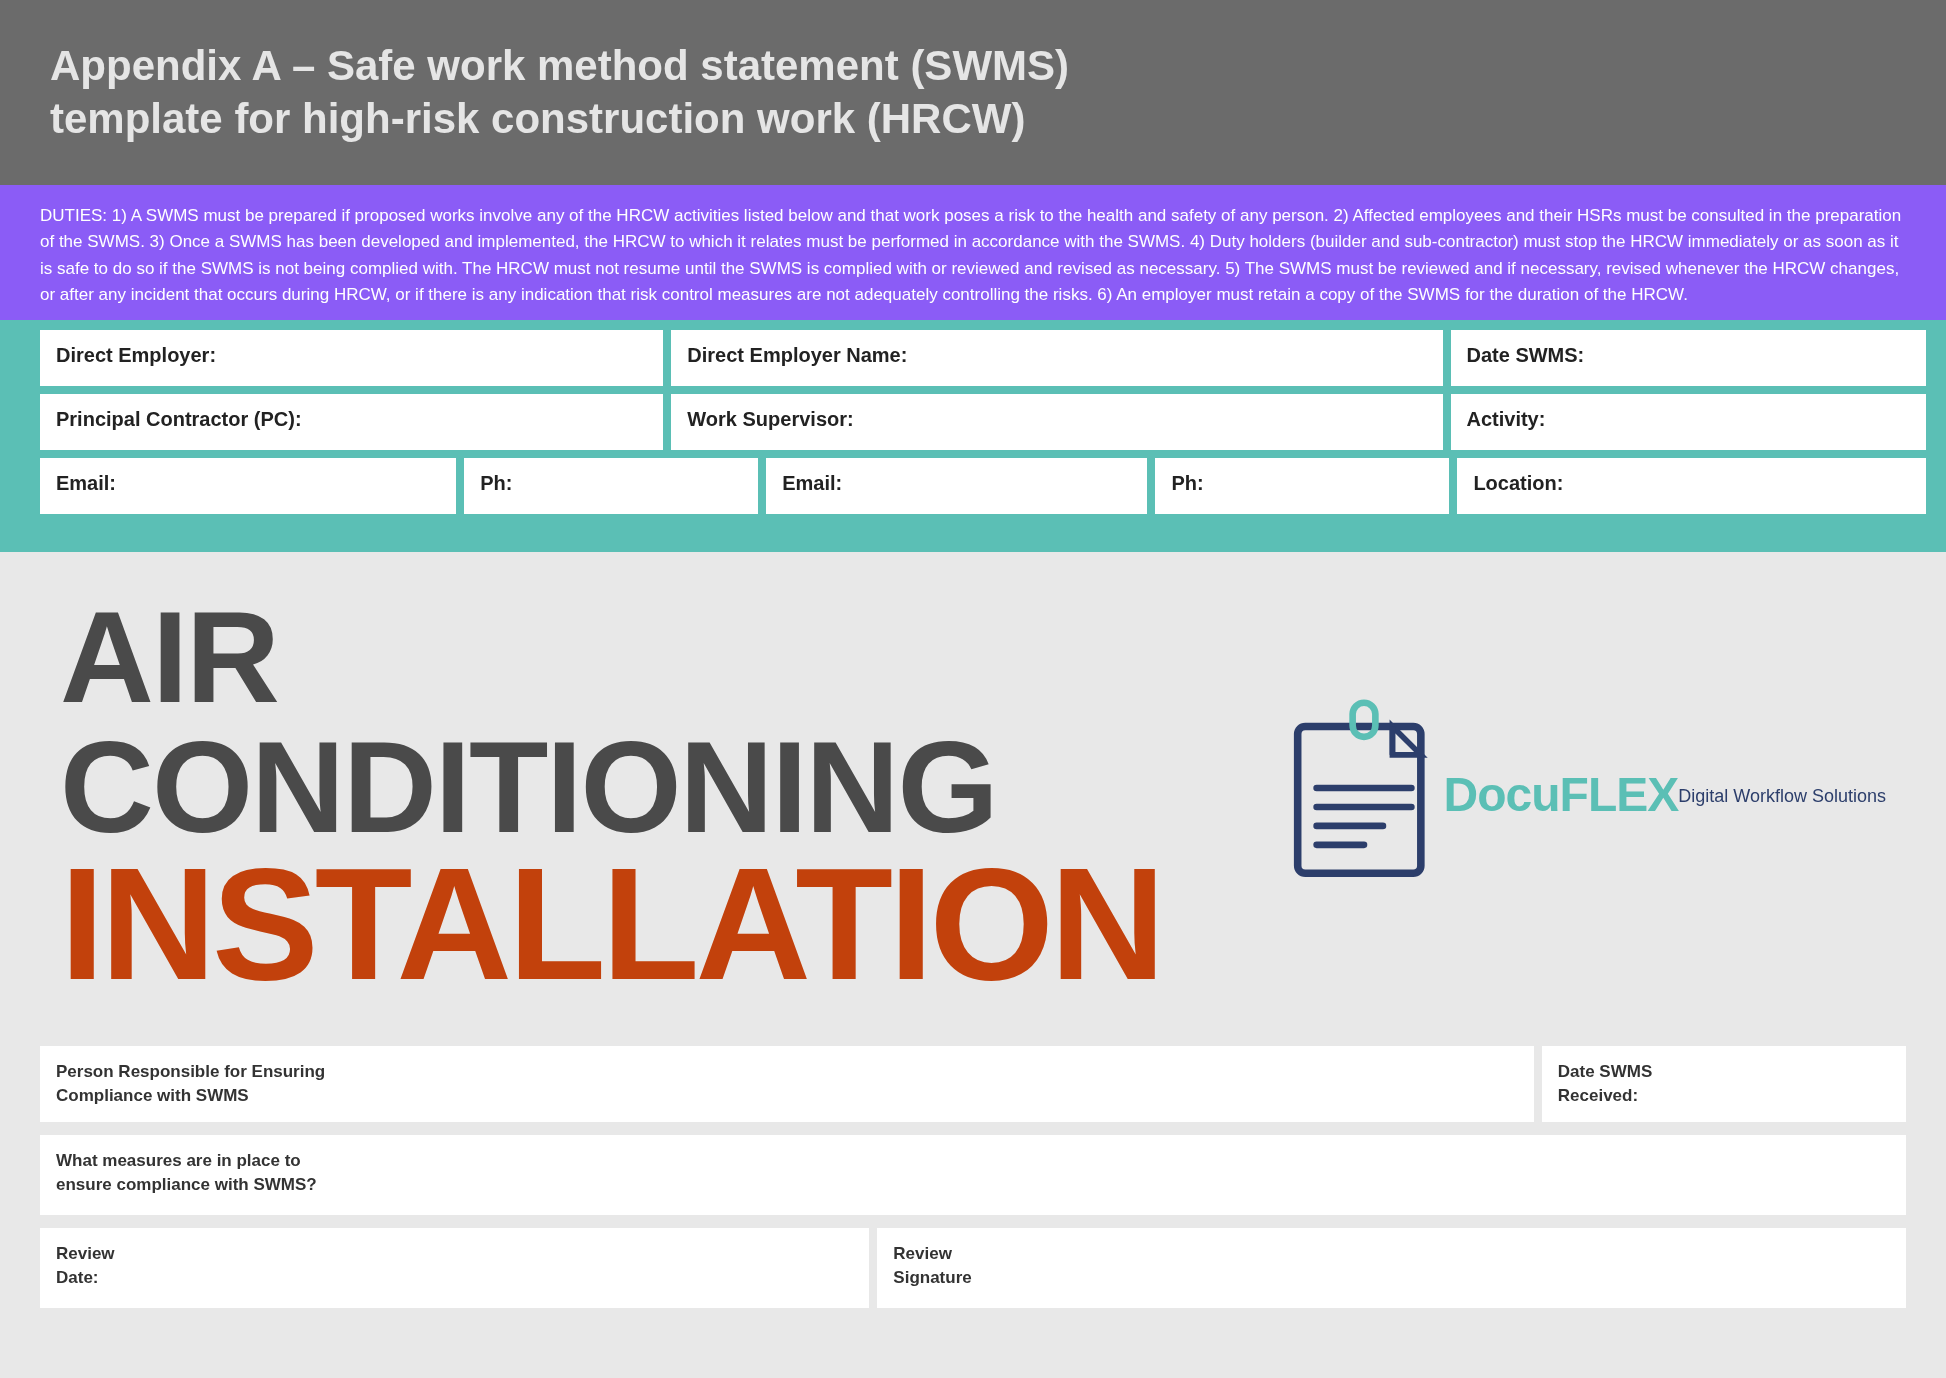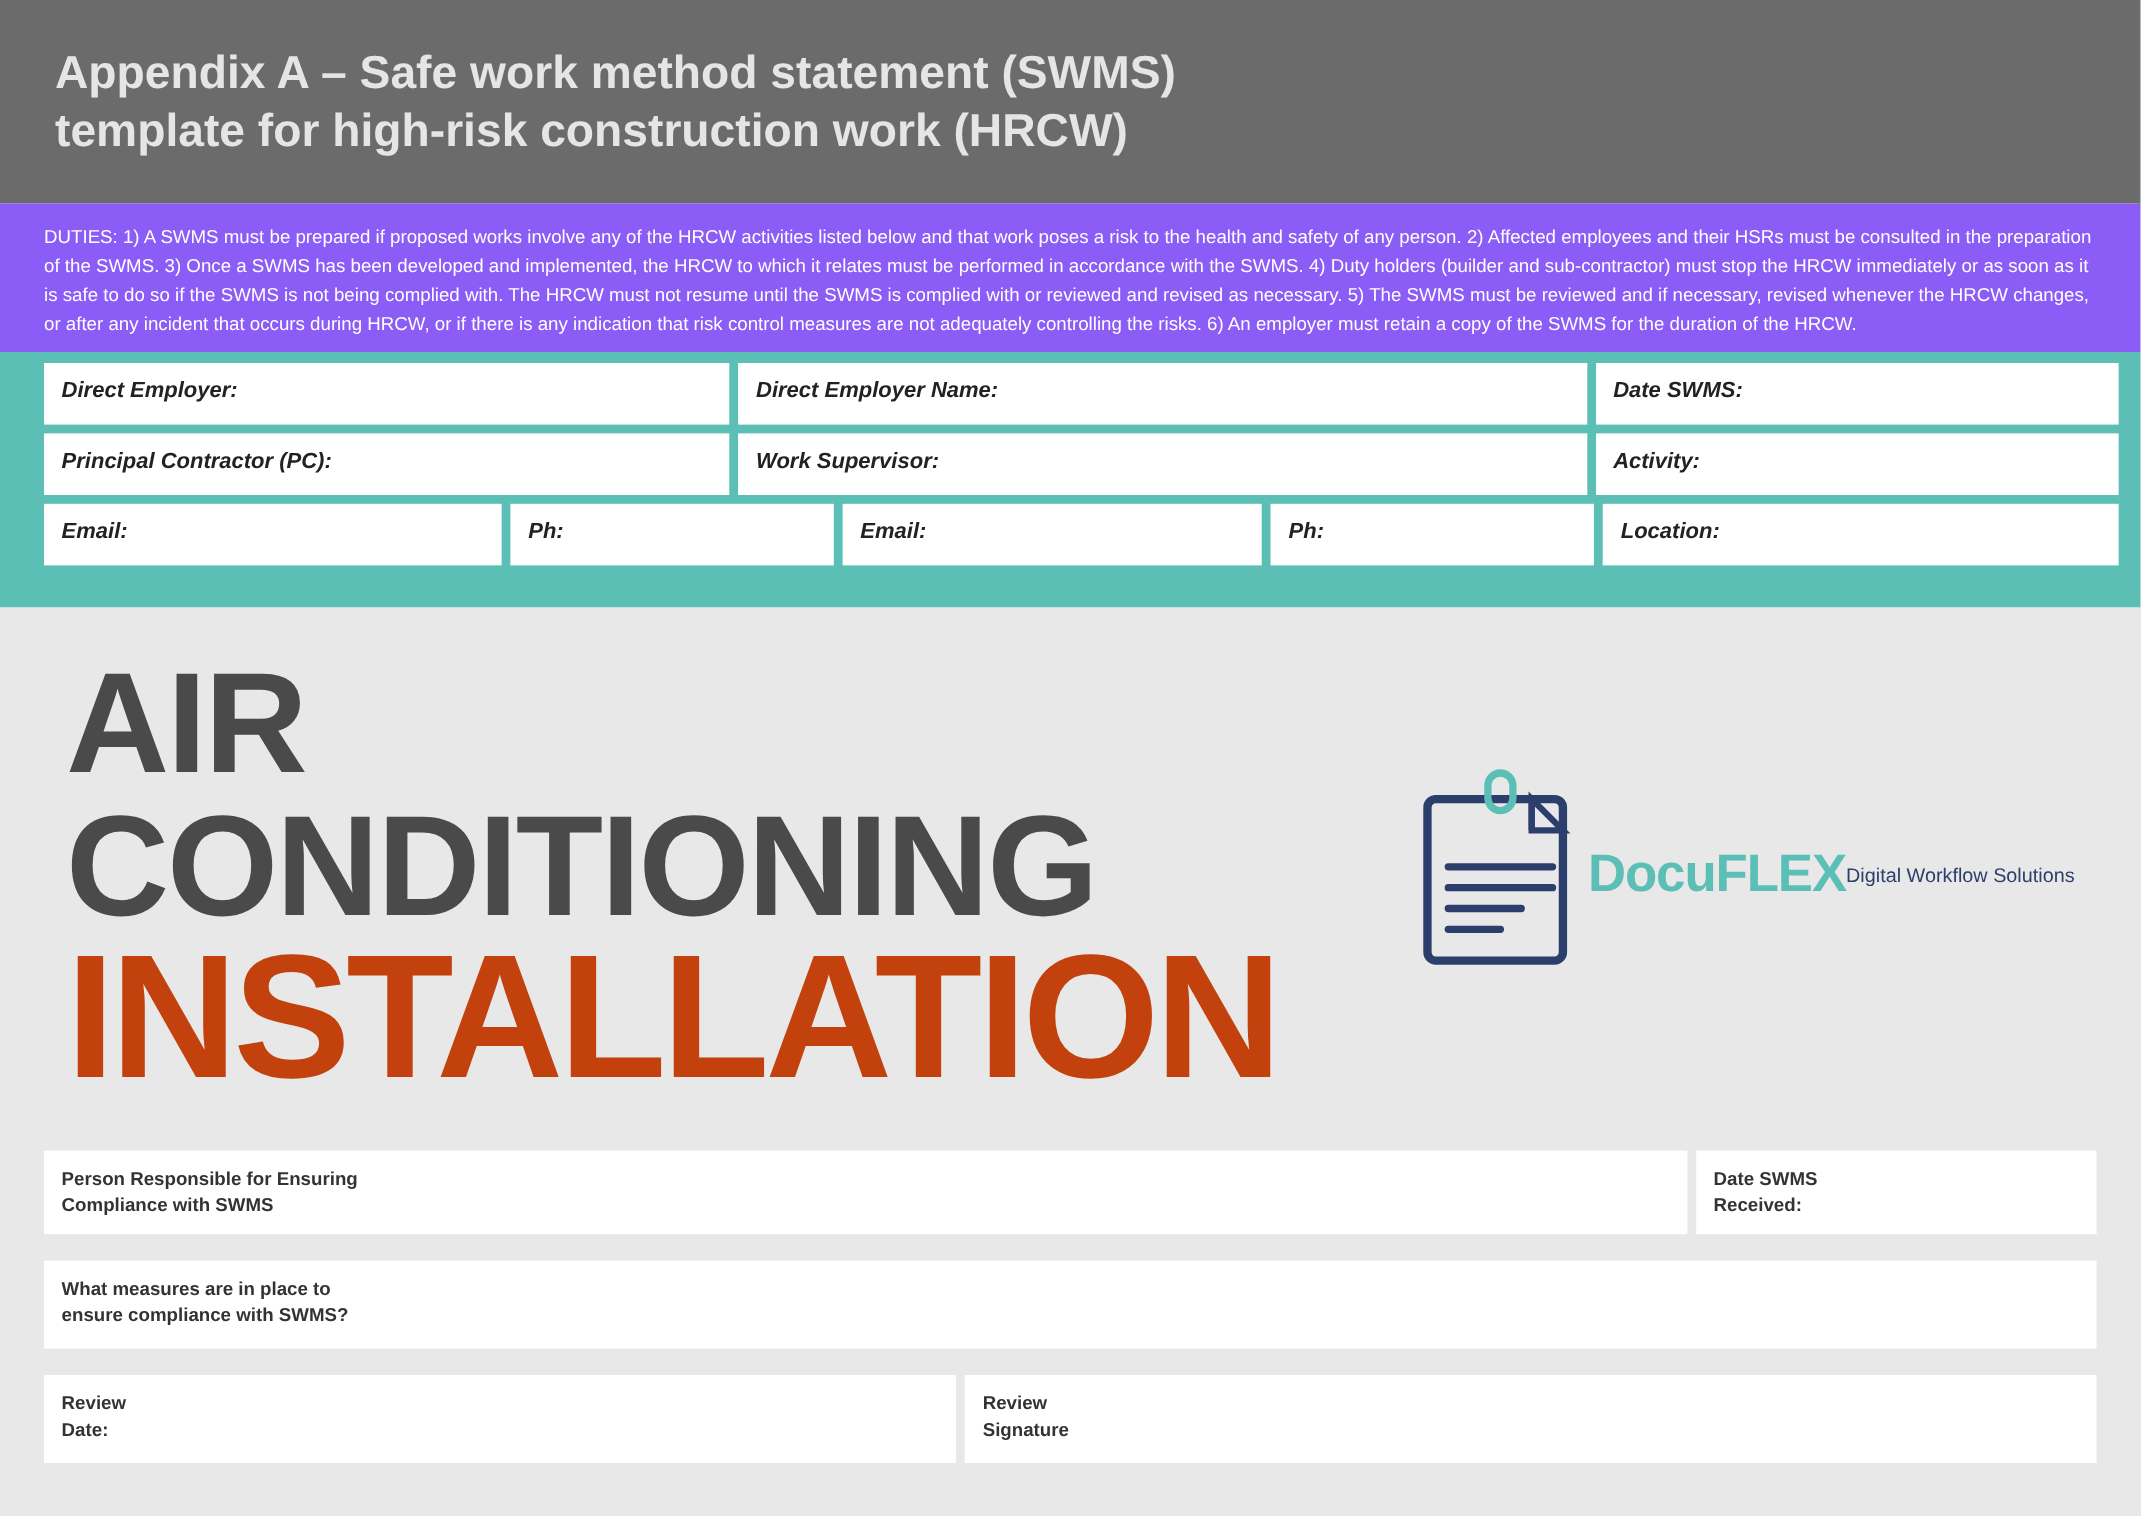--- a/index.html
+++ b/index.html
@@ -30,21 +30,20 @@
     .duties-text {
       color: #ffffff;
       font-size: 17px;
       line-height: 1.55;
     }
 
     
     .form-section {
       background: #5bbfb5;
       padding: 10px 20px 30px 40px;
-      font-style: italic;
     }
     .form-row {
       display: flex;
       gap: 8px;
       margin-bottom: 8px;
     }
     .form-cell {
       background: #ffffff;
       padding: 14px 16px;
       flex: 1;
@@ -109,21 +108,21 @@
     }
 
     
     .bottom-form-section {
       background: #e8e8e8;
       padding: 20px 40px 40px 40px;
     }
     .bottom-form-row {
       display: flex;
       gap: 8px;
-      margin-bottom: 24px;
+      margin-bottom: 13px;
     }
     .bottom-cell {
       background: #ffffff;
       padding: 14px 16px;
       min-height: 70px;
     }
     .bottom-cell-label {
       font-weight: 600;
       font-size: 17px;
       color: #333;

